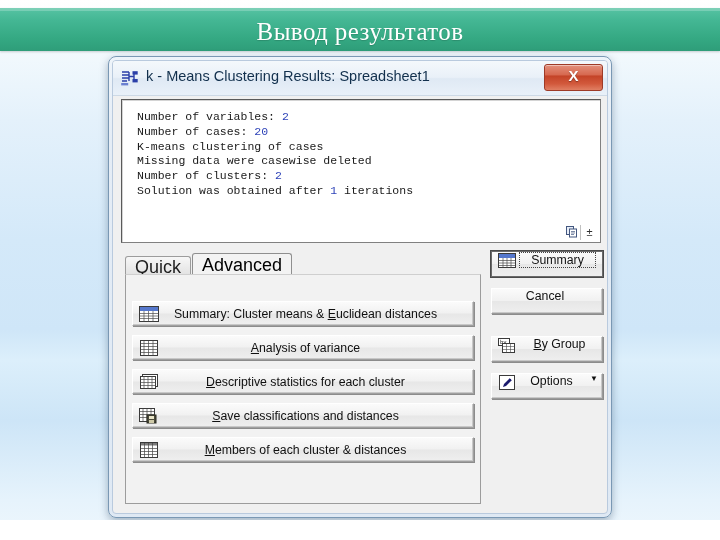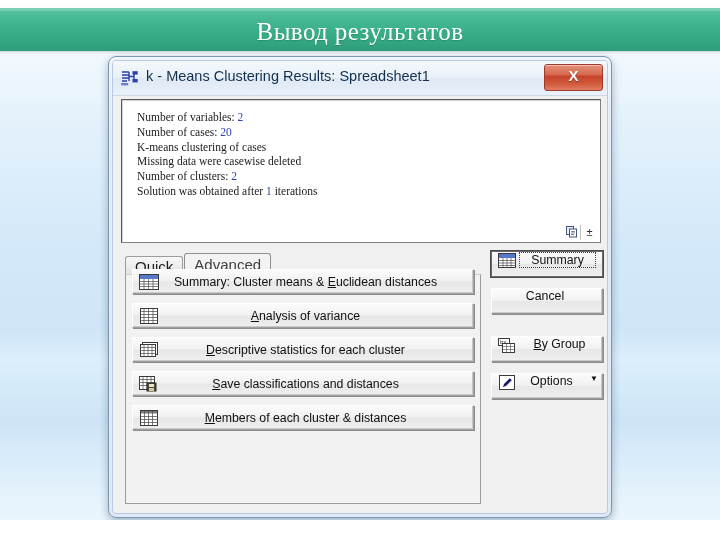--- a/index.html
+++ b/index.html
@@ -148,21 +148,21 @@
     border-left-color: #5a5a5a;
     background: #ffffff;
     box-shadow: inset 1px 1px 0 #d4d4d4;
     box-sizing: border-box;
     overflow: hidden;
   }
   .output-text {
     position: absolute;
     left: 15px;
     top: 10px;
-    font-family: Liberation Serif, serif;
+    font-family: Liberation Mono, monospace;
     font-size: 11.5px;
     line-height: 14.8px;
     color: #1a1a1a;
     white-space: pre;
   }
   .output-text .num { color: #2e43b8; }
 
   .out-tools {
     position: absolute;
     right: 2px;
@@ -191,57 +191,57 @@
     position: absolute;
     left: 12px;
     top: 192px;
     height: 22px;
     display: flex;
     align-items: flex-end;
   }
   .tab {
     height: 19px;
     padding: 2px 9px 0 9px;
-    font-size: 15px;
+    font-size: 18px;
     color: #1d1d1d;
     background: linear-gradient(to bottom, #f7f7f7, #e2e2e2);
     border: 1px solid #9c9c9c;
     border-bottom: none;
     border-radius: 3px 3px 0 0;
     margin-right: 1px;
     cursor: pointer;
     box-sizing: border-box;
     line-height: 16px;
   }
   .tab.active {
     height: 22px;
     background: #f3f3f3;
     border-color: #8f8f8f;
     padding-top: 3px;
-    color: #404040;
+    color: #000000;
   }
 
   
   .tab-panel {
     position: absolute;
     left: 12px;
     top: 213px;
     width: 356px;
     height: 230px;
     background: #f2f2f2;
     border: 1px solid #9c9c9c;
     border-top: 1px solid #cfcfcf;
     box-sizing: border-box;
   }
 
   
   .btn-list {
     position: absolute;
     left: 19px;
-    top: 208px;
+    top: 240px;
     width: 342px;
   }
   .wbtn {
     position: relative;
     height: 25px;
     margin-bottom: 9px;
     background: linear-gradient(to bottom, #fbfbfb 0%, #f1f1f1 48%, #e7e7e7 52%, #efefef 100%);
     border: 1px solid #a0a0a0;
     border-top-color: #ffffff;
     border-left-color: #ffffff;

